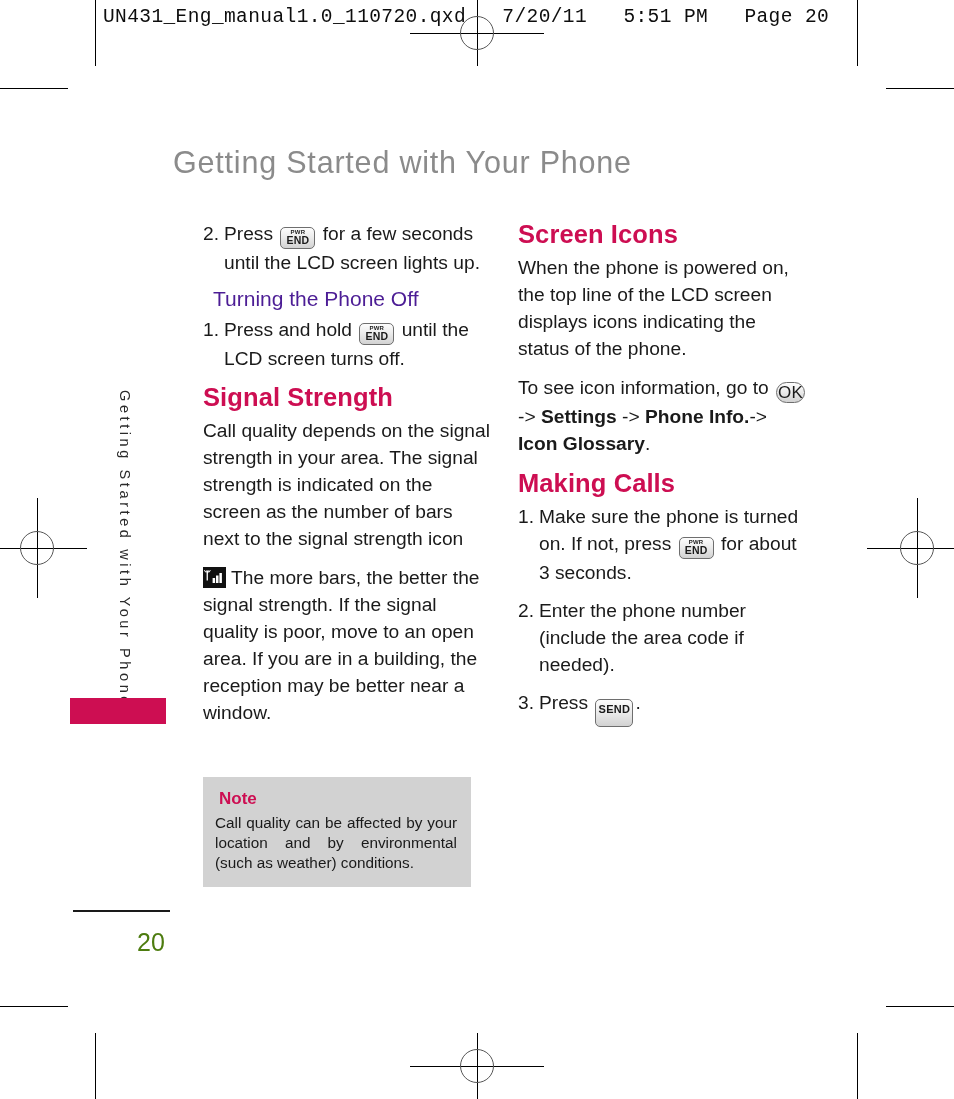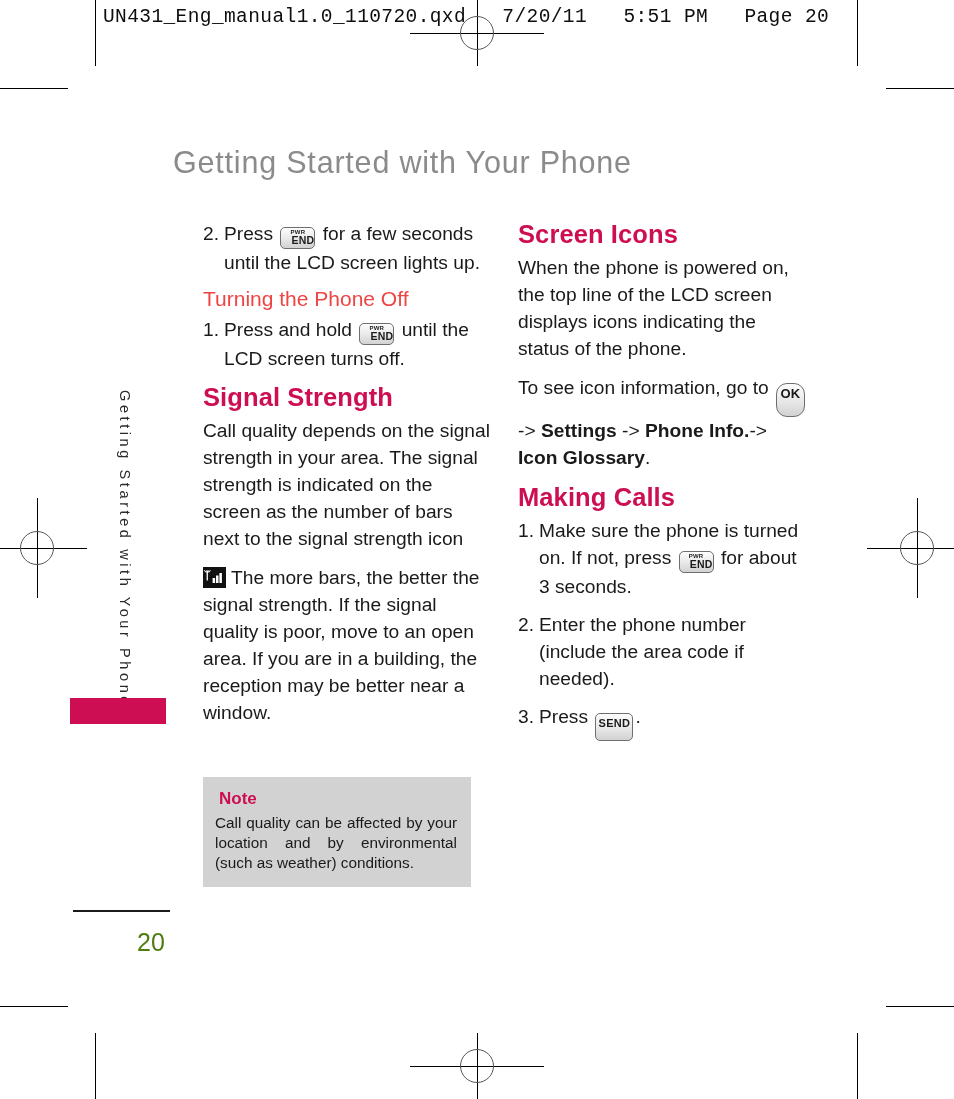--- a/index.html
+++ b/index.html
@@ -131,22 +131,22 @@
     font-size: 25.5px;
     font-weight: bold;
     color: #cd0e52;
     margin: 0 0 6px 0;
     letter-spacing: 0.1px;
     line-height: 1.1;
   }
   h3.sub {
     font-size: 21px;
     font-weight: normal;
-    color: #ef4444;
-    margin: 0 0 5px 0;
+    color: #4c1d95;
+    margin: 0 0 5px 10px;
     line-height: 1.15;
   }
   p.body {
     font-size: 19.2px;
     line-height: 27px;
     margin: 0 0 12px 0;
     color: #1a1a1a;
   }
   .step {
     display: flex;
@@ -191,35 +191,34 @@
     line-height: 6px;
     font-weight: bold;
     letter-spacing: 0.2px;
   }
   .key-pwrend .b {
     display: block;
     font-size: 10.5px;
     line-height: 11px;
     font-weight: bold;
     letter-spacing: 0.2px;
-    text-align: right;
   }
   .key-send {
     width: 38px; height: 28px;
     font-size: 11px;
     line-height: 19px;
     font-weight: bold;
     letter-spacing: 0.3px;
   }
   .key-ok {
-    width: 29px; height: 34px;
+    width: 29px; height: 21px;
     border-radius: 11px;
-    font-size: 13px;
+    font-size: 17px;
     line-height: 19px;
-    font-weight: bold;
+    font-weight: normal;
     letter-spacing: 0.2px;
   }
 
   
   .signal-icon {
     display: inline-block;
     vertical-align: -4px;
     width: 23px; height: 21px;
     background: #111;
     position: relative;

